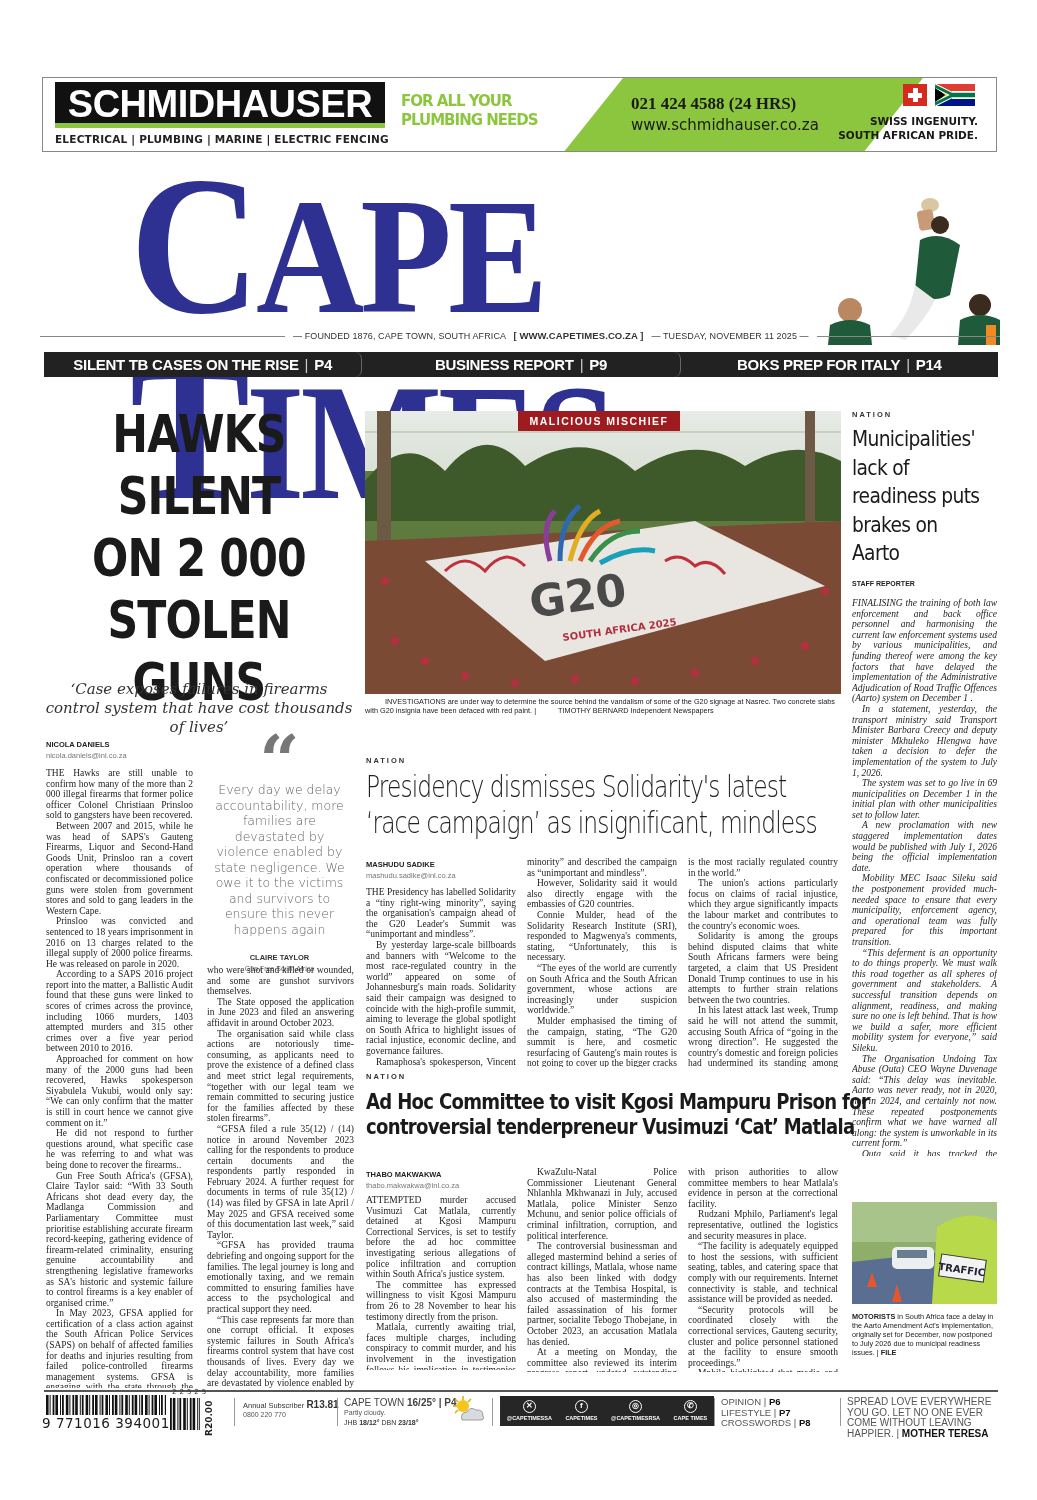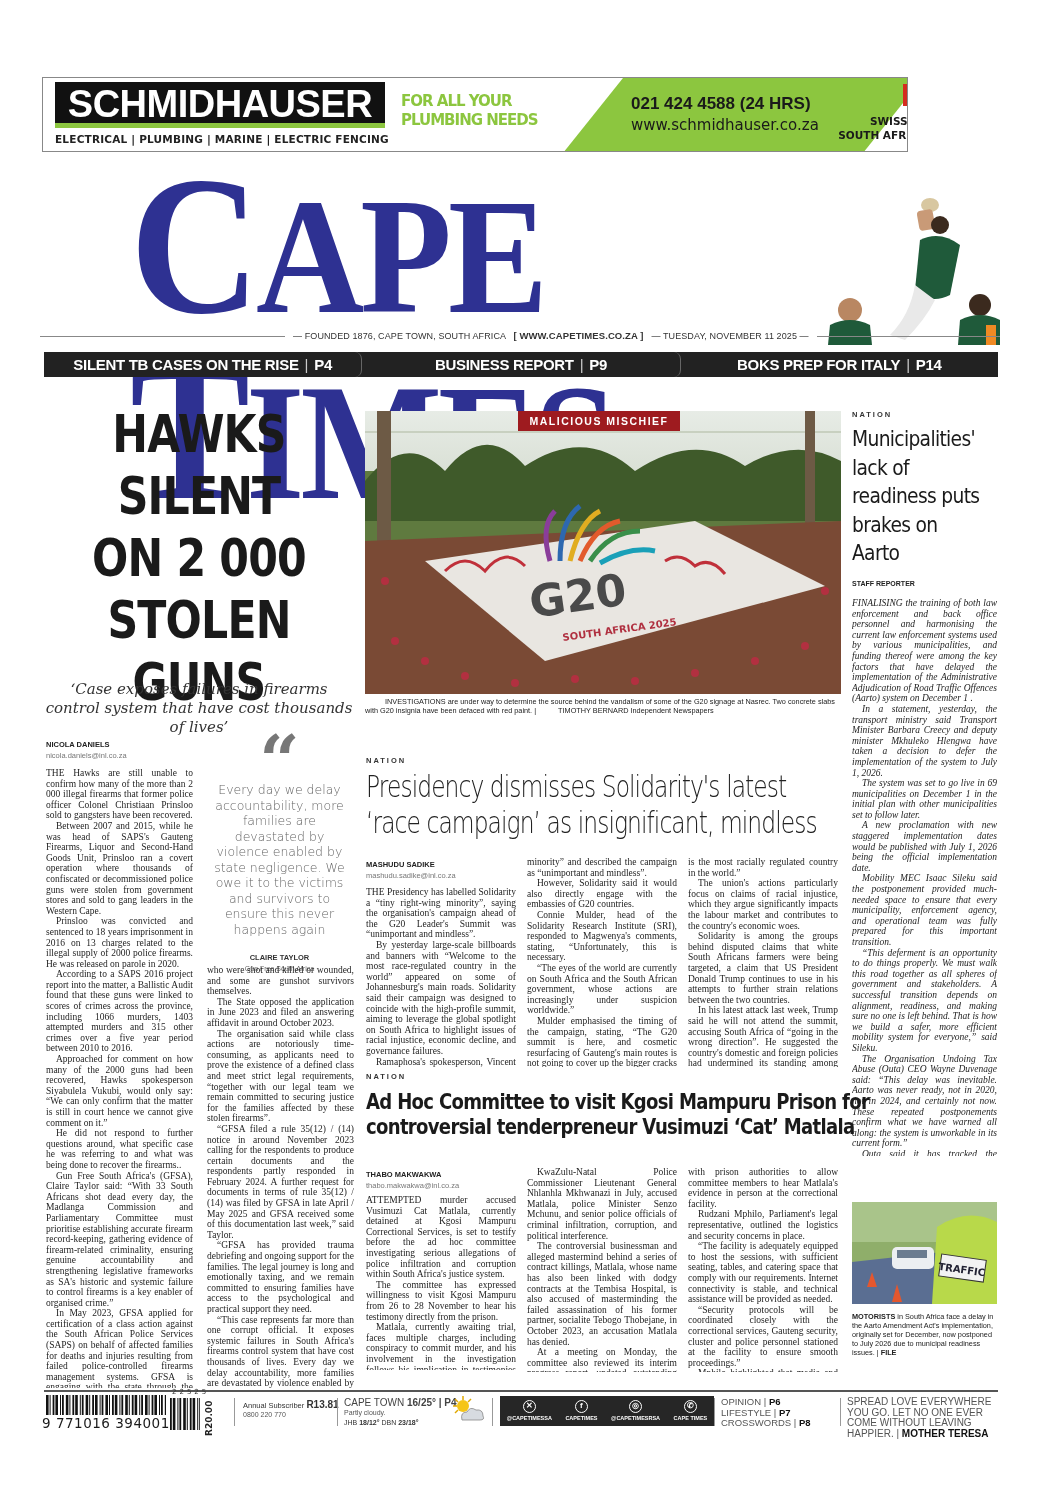--- a/index.html
+++ b/index.html
@@ -1,25 +1,25 @@
 <!DOCTYPE html>
 <html><head>
 <meta charset="utf-8">
 <style>
   * { box-sizing: border-box; margin: 0; padding: 0; }
   body { width: 1037px; height: 1500px; background: #fff; font-family: "Liberation Serif", serif; color: #1a1a1a; position: relative; overflow: hidden; }
   .abs { position: absolute; }
 
   
-  #ad { left: 42px; top: 77px; width: 866px; height: 75px; border: 1px solid #888; background: #fff; overflow: hidden; }
+  #ad { left: 42px; top: 77px; width: 955px; height: 75px; border: 1px solid #888; background: #fff; overflow: hidden; }
   #ad-logo { left: 12px; top: 4px; width: 330px; height: 46px; background: #111; color: #fff; font-family: "Liberation Sans", sans-serif; font-weight: bold; font-size: 38px; text-align: center; line-height: 44px; letter-spacing: -0.5px; border-bottom: 5px solid #8cc63f; }
   #ad-services { left: 12px; top: 55px; font-family: "DejaVu Sans", sans-serif; font-weight: bold; font-size: 10.5px; color: #222; letter-spacing: 0.2px; }
   #ad-slogan { left: 358px; top: 14px; width: 160px; font-family: "DejaVu Sans", sans-serif; font-weight: bold; font-size: 15px; line-height: 19px; color: #8cc63f; letter-spacing: -1px; }
   #ad-green { left: 520px; top: 0; width: 360px; height: 75px; background: #8cc63f; clip-path: polygon(60px 0, 100% 0, 300px 100%, 0 100%); }
-  #ad-phone { left: 588px; top: 16px; font-family: Liberation Sans, sans-serif; font-weight: bold; font-size: 17px; color: #1a1a1a; }
+  #ad-phone { left: 588px; top: 16px; font-family: Liberation Serif, serif; font-weight: bold; font-size: 17px; color: #1a1a1a; }
   #ad-web { left: 588px; top: 38px; font-family: "DejaVu Sans", sans-serif; font-size: 15px; color: #1a1a1a; }
   #ad-swiss { left: 860px; top: 6px; width: 24px; height: 22px; background: #d52b1e; }
   #ad-swiss::before { content: ""; position: absolute; left: 10px; top: 4px; width: 5px; height: 14px; background: #fff; }
   #ad-swiss::after { content: ""; position: absolute; left: 5px; top: 9px; width: 14px; height: 5px; background: #fff; }
   #ad-sa { left: 892px; top: 6px; width: 40px; height: 22px; overflow: hidden; }
   #ad-tag { left: 790px; top: 36px; width: 145px; text-align: right; font-family: "DejaVu Sans", sans-serif; font-weight: bold; font-size: 10.5px; line-height: 14px; color: #1a1a1a; }
 
   
   #masthead { left: 40px; top: 150px; width: 960px; height: 180px; }
   #mast-title { left: 90px; top: 8px; font-family: "Liberation Serif", serif; font-weight: bold; color: #2e3192; font-size: 150px; line-height: 160px; letter-spacing: -4px; transform: scaleY(1.1); transform-origin: top left; }
@@ -295,21 +295,21 @@
     <p>The committee has expressed willingness to visit Kgosi Mampuru from 26 to 28 November to hear his testimony directly from the prison.</p>
     <p>Matlala, currently awaiting trial, faces multiple charges, including conspiracy to commit murder, and his involvement in the investigation follows his implication in testimonies including the Madlanga Commission by prominent police officials.</p>
   </div>
 <div id="s3-c2" class="abs body col3">
     <p style="text-indent: 10px;">KwaZulu-Natal Police Commissioner Lieutenant General Nhlanhla Mkhwanazi in July, accused Matlala, police Minister Senzo Mchunu, and senior police officials of criminal infiltration, corruption, and political interference.</p>
     <p>The controversial businessman and alleged mastermind behind a series of contract killings, Matlala, whose name has also been linked with dodgy contracts at the Tembisa Hospital, is also accused of masterminding the failed assassination of his former partner, socialite Tebogo Thobejane, in October 2023, an accusation Matlala has denied.</p>
     <p>At a meeting on Monday, the committee also reviewed its interim progress report, updated outstanding consultations, and discussed its programme for the future.</p>
   </div>
 <div id="s3-c3" class="abs body col3">
     <p>with prison authorities to allow committee members to hear Matlala's evidence in person at the correctional facility.</p>
-    <p>Rudzani Mphilo, Parliament's legal representative, outlined the logistics and security concerns in place.</p>
+    <p>Rudzani Mphilo, Parliament's legal representative, outlined the logistics and security measures in place.</p>
     <p>“The facility is adequately equipped to host the sessions, with sufficient seating, tables, and catering space that comply with our requirements. Internet connectivity is stable, and technical assistance will be provided as needed.</p>
     <p>“Security protocols will be coordinated closely with the correctional services, Gauteng security, cluster and police personnel stationed at the facility to ensure smooth proceedings.”</p>
     <p>Mphilo highlighted that media and public access will be managed carefully to maintain order and confidentiality where necessary.</p>
   </div>
 
 <div id="r-kicker" class="abs kicker">NATION</div>
 <div id="r-head" class="abs">Municipalities' lack of readiness puts brakes on Aarto</div>
 <div id="r-by" class="abs byline">STAFF REPORTER</div>
 <div id="r-body" class="abs body">
     <p>FINALISING the training of both law enforcement and back office personnel and harmonising  the current law enforcement systems used by various municipalities, and funding thereof were among the key factors that have delayed the implementation of the Administrative Adjudication of Road Traffic Offences (Aarto) system on December 1 .</p>

